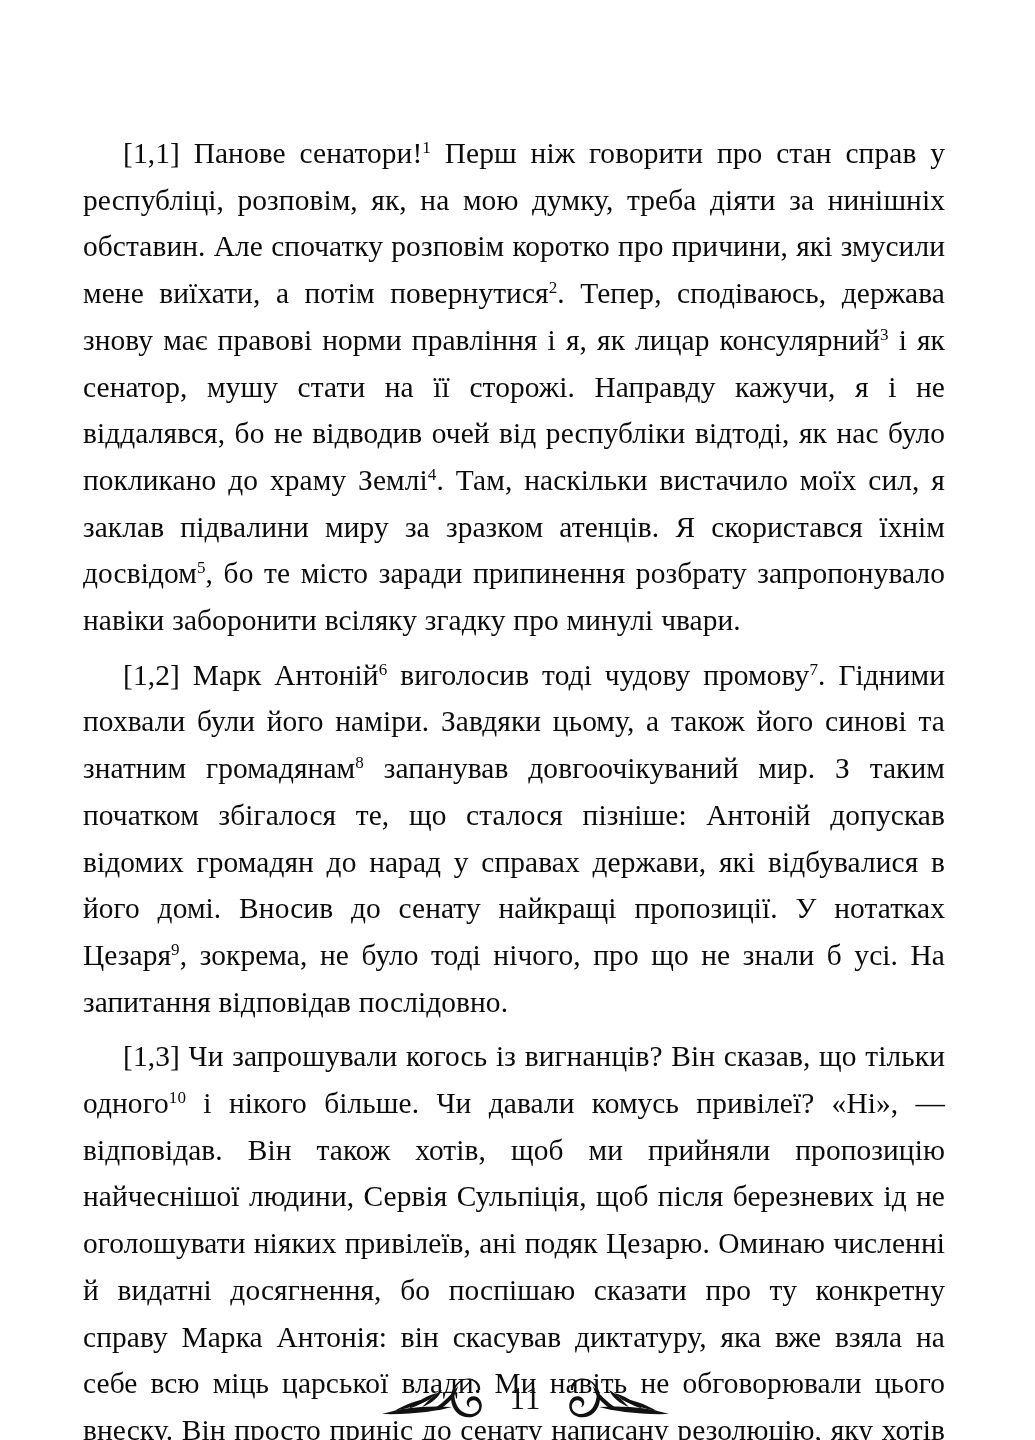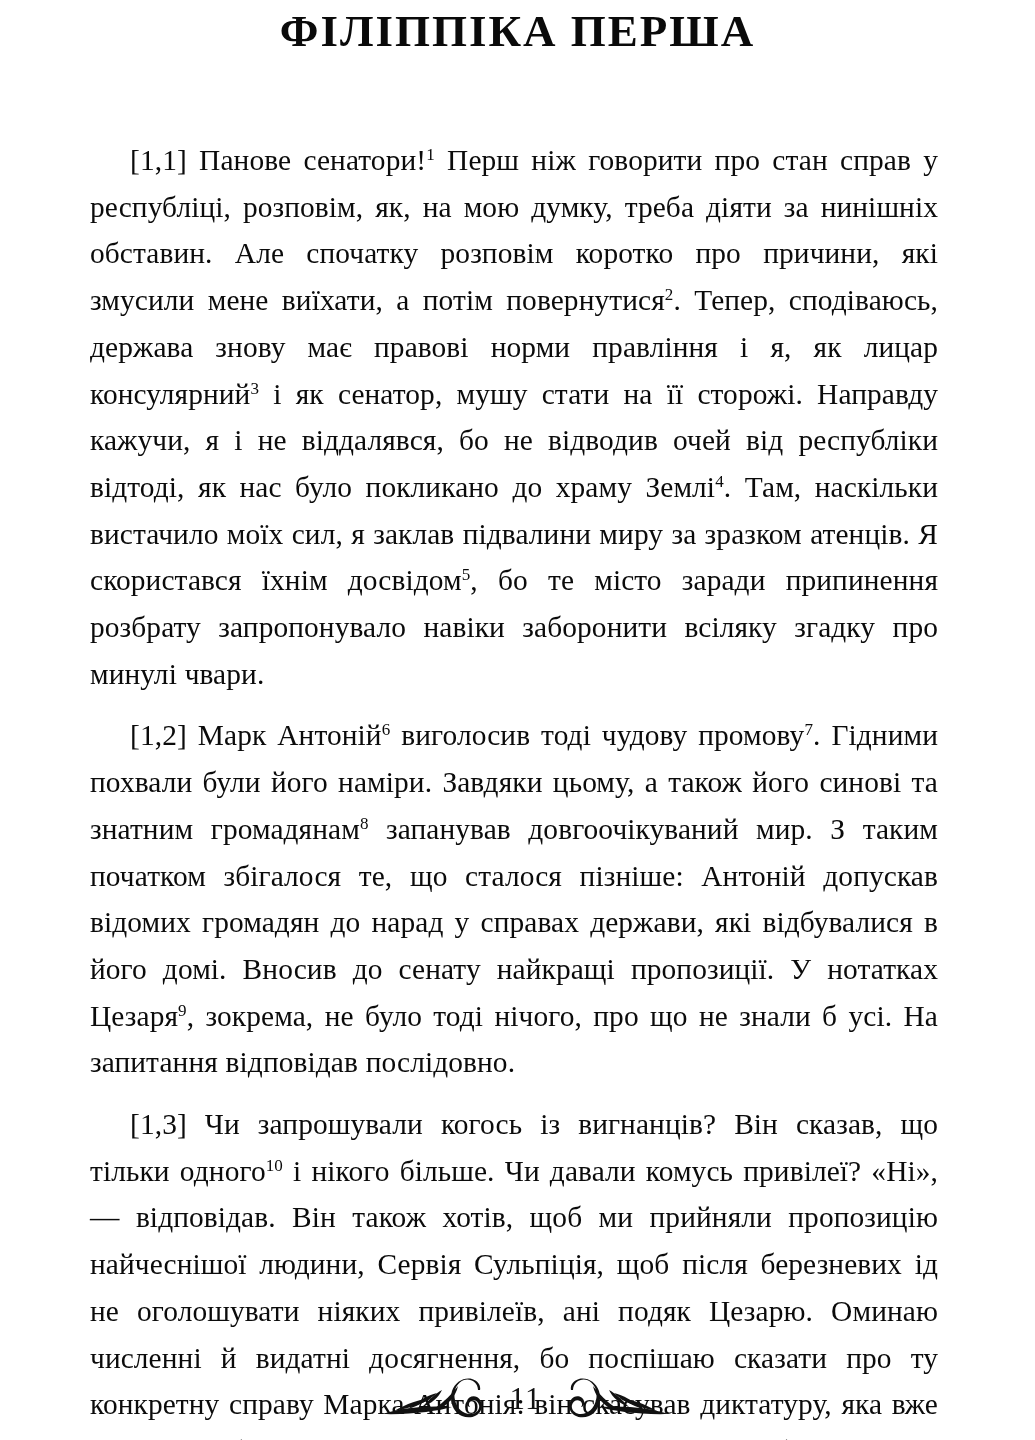--- a/index.html
+++ b/index.html
@@ -36,21 +36,21 @@
 
   
   .text-column {
     position: absolute;
     left: 75px;
     top: 122px;
     width: 878px;
   }
 
   .para {
-    margin: 15px;
+    margin: 8px;
     text-indent: 40px;
     text-align: justify;
     font-size: 29.4px;
     line-height: 46.7px;
     letter-spacing: 0.1px;
     word-spacing: 0.3px;
     color: #0b0b0b;
     hyphens: manual;
   }
 
@@ -94,21 +94,20 @@
     color: #111111;
     line-height: 1;
     padding-bottom: 2px;
   }
 </style>
 </head>
 <body>
 
 <div class="page">
 
-  <h1 class="page-title">ФІЛІППІКА ПЕРША</h1>
 
   <div class="text-column">
     <p class="para">[1,1] Панове сенатори!<sup>1</sup> Перш ніж говорити про стан справ у республіці, розповім, як, на мою думку, треба діяти за нинішніх обставин. Але спочатку розповім коротко про причини, які змусили мене виїхати, а потім повернутися<sup>2</sup>. Тепер, сподіваюсь, держава знову має правові норми правління і я, як лицар консулярний<sup>3</sup> і як сенатор, мушу стати на її сторожі. Направду кажучи, я і не віддалявся, бо не відводив очей від республіки відтоді, як нас було покликано до храму Землі<sup>4</sup>. Там, наскільки вистачило моїх сил, я заклав підвалини миру за зразком атенців. Я скористався їхнім досвідом<sup>5</sup>, бо те місто заради припинення розбрату запропонувало навіки заборонити всіляку згадку про минулі чвари.</p>
     <p class="para">[1,2] Марк Антоній<sup>6</sup> виголосив тоді чудову промову<sup>7</sup>. Гідними похвали були його наміри. Завдяки цьому, а також його синові та знатним громадянам<sup>8</sup> запанував довгоочікуваний мир. З таким початком збігалося те, що сталося пізніше: Антоній допускав відомих громадян до нарад у справах держави, які відбувалися в його домі. Вносив до сенату найкращі пропозиції. У нотатках Цезаря<sup>9</sup>, зокрема, не було тоді нічого, про що не знали б усі. На запитання відповідав послідовно.</p>
     <p class="para">[1,3] Чи запрошували когось із вигнанців? Він сказав, що тільки одного<sup>10</sup> і нікого більше. Чи давали комусь привілеї? «Ні», — відповідав. Він також хотів, щоб ми прийняли пропозицію найчеснішої людини, Сервія Сульпіція, щоб після березневих ід не оголошувати ніяких привілеїв, ані подяк Цезарю. Оминаю численні й видатні досягнення, бо поспішаю сказати про ту конкретну справу Марка Антонія: він скасував диктатуру, яка вже взяла на себе всю міць царської влади. Ми навіть не обговорювали цього внеску. Він просто приніс до сенату написану резолюцію, яку хотів провести, а коли її було прочитано, ми щиро пристали на його пропозицію, а сенат висловив палку подяку.</p>
 
   </div>
 
   <div class="page-footer">
 

